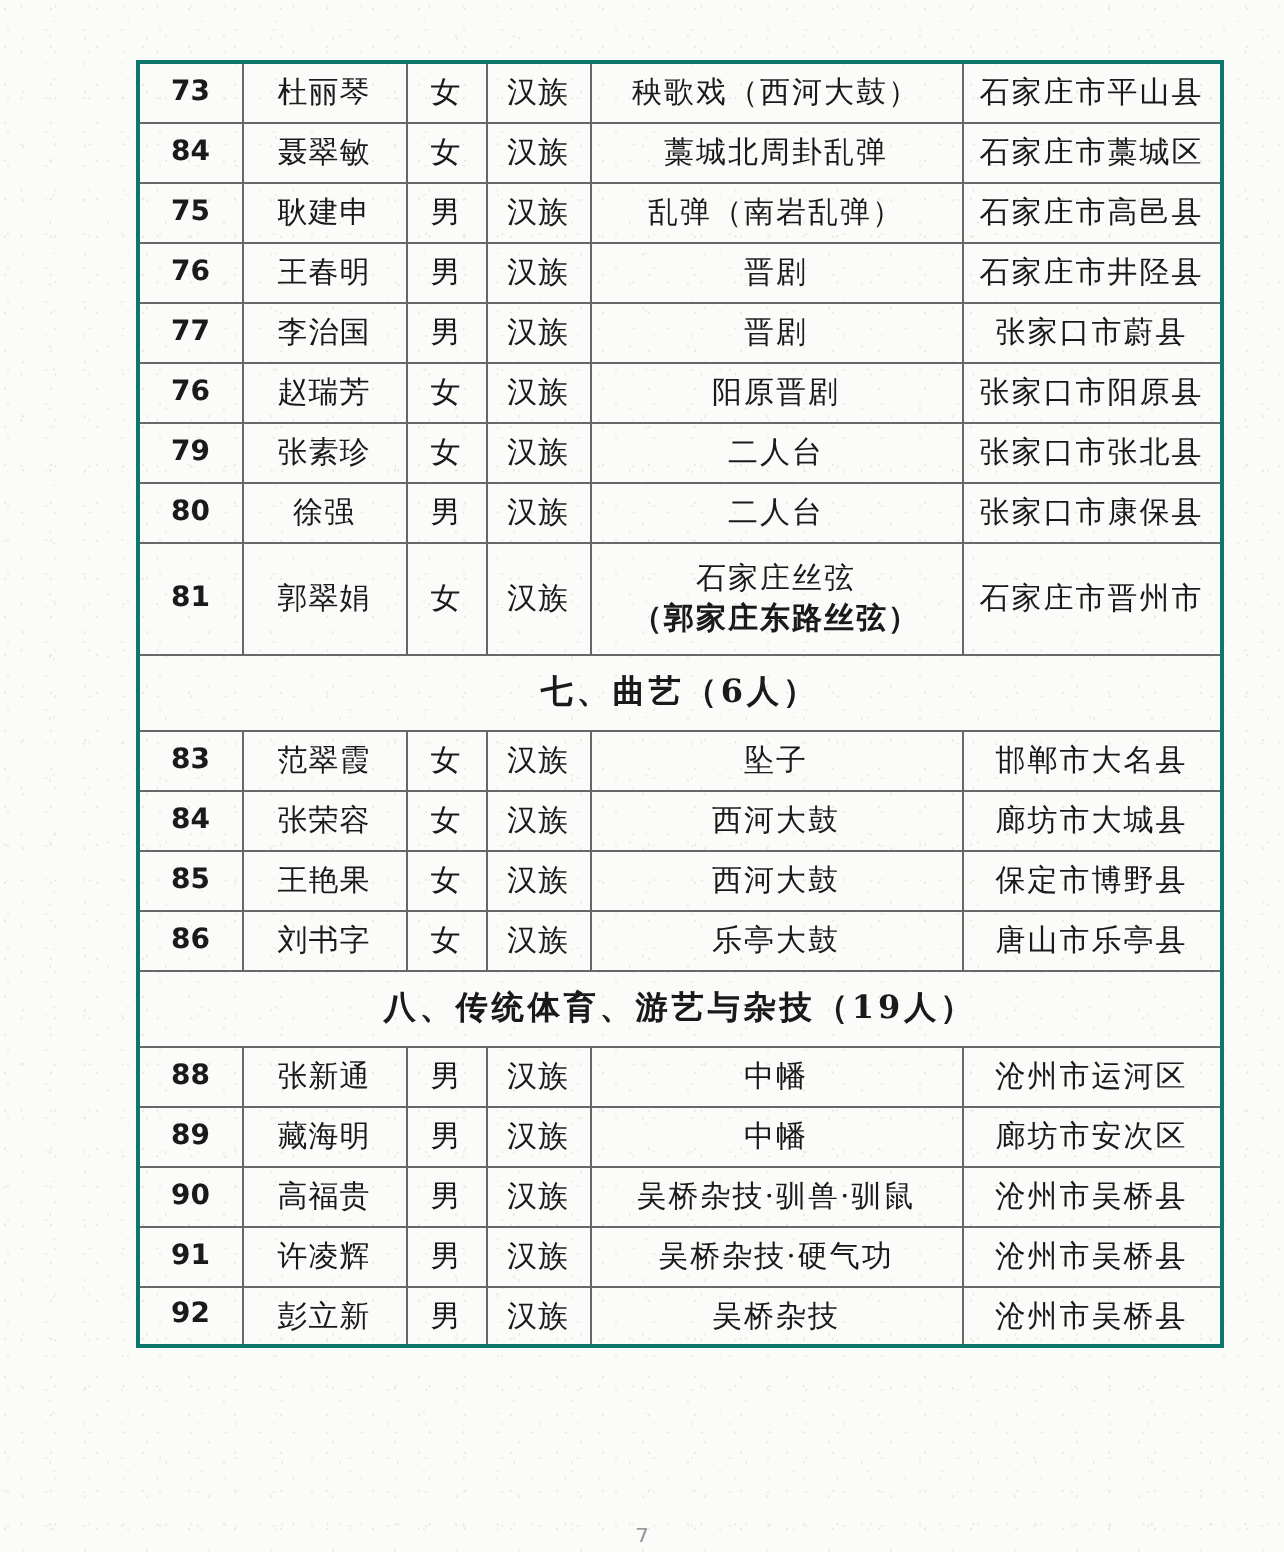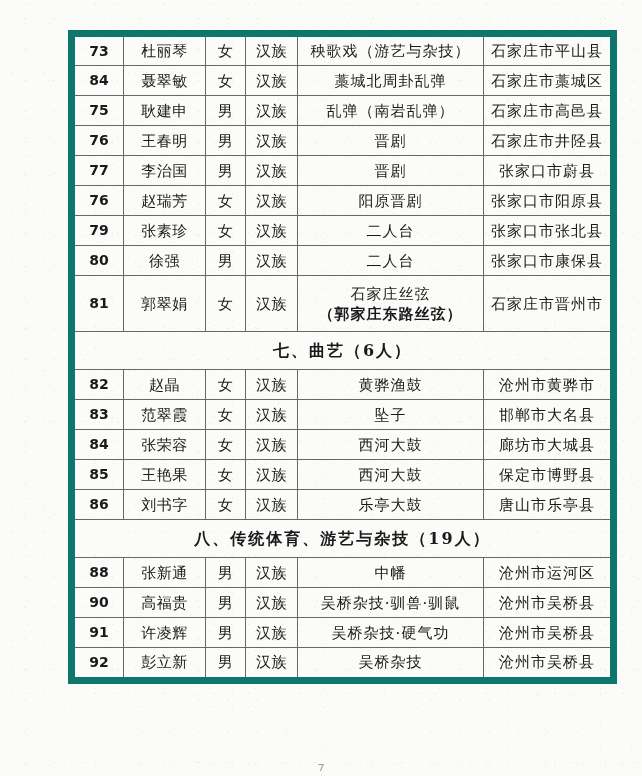--- a/index.html
+++ b/index.html
@@ -42,21 +42,21 @@
     top: 30px;
     width: 542px;
     border-collapse: collapse;
     table-layout: fixed;
   }
   table#heritage-table,
   table#heritage-table td {
     border: 1px solid #676767;
   }
   table#heritage-table {
-    border: 7px solid #0f766e;
+    border: 2px solid #0f766e;
   }
   td {
     text-align: center;
     vertical-align: middle;
     color: #1a1a1a;
     font-size: 15px;
     line-height: 1.35;
     padding: 4px 2px;
     height: 30px;
     letter-spacing: .5px;
@@ -107,21 +107,21 @@
       <col style="width:52px">
       <col style="width:186px">
       <col style="width:130px">
     </colgroup>
     <tbody id="table-body">
         <tr>
           <td class="seq">73</td>
           <td class="name">杜丽琴</td>
           <td class="gender">女</td>
           <td class="ethnicity">汉族</td>
-          <td class="project">秧歌戏（游艺与杂技）</td>
+          <td class="project">秧歌戏（西河大鼓）</td>
           <td class="region">石家庄市平山县</td>
         </tr>
         <tr>
           <td class="seq">84</td>
           <td class="name">聂翠敏</td>
           <td class="gender">女</td>
           <td class="ethnicity">汉族</td>
           <td class="project">藁城北周卦乱弹</td>
           <td class="region">石家庄市藁城区</td>
         </tr>
@@ -178,28 +178,20 @@
           <td class="name">郭翠娟</td>
           <td class="gender">女</td>
           <td class="ethnicity">汉族</td>
           <td class="project"><span>石家庄丝弦</span><span class="line2">（郭家庄东路丝弦）</span></td>
           <td class="region">石家庄市晋州市</td>
         </tr>
         <tr class="section-row">
           <td colspan="6">七、曲艺（6人）</td>
         </tr>
         <tr>
-          <td class="seq">82</td>
-          <td class="name">赵晶</td>
-          <td class="gender">女</td>
-          <td class="ethnicity">汉族</td>
-          <td class="project">黄骅渔鼓</td>
-          <td class="region">沧州市黄骅市</td>
-        </tr>
-        <tr>
           <td class="seq">83</td>
           <td class="name">范翠霞</td>
           <td class="gender">女</td>
           <td class="ethnicity">汉族</td>
           <td class="project">坠子</td>
           <td class="region">邯郸市大名县</td>
         </tr>
         <tr>
           <td class="seq">84</td>
           <td class="name">张荣容</td>
@@ -229,20 +221,28 @@
         </tr>
         <tr>
           <td class="seq">88</td>
           <td class="name">张新通</td>
           <td class="gender">男</td>
           <td class="ethnicity">汉族</td>
           <td class="project">中幡</td>
           <td class="region">沧州市运河区</td>
         </tr>
         <tr>
+          <td class="seq">89</td>
+          <td class="name">藏海明</td>
+          <td class="gender">男</td>
+          <td class="ethnicity">汉族</td>
+          <td class="project">中幡</td>
+          <td class="region">廊坊市安次区</td>
+        </tr>
+        <tr>
           <td class="seq">90</td>
           <td class="name">高福贵</td>
           <td class="gender">男</td>
           <td class="ethnicity">汉族</td>
           <td class="project">吴桥杂技·驯兽·驯鼠</td>
           <td class="region">沧州市吴桥县</td>
         </tr>
         <tr>
           <td class="seq">91</td>
           <td class="name">许凌辉</td>

